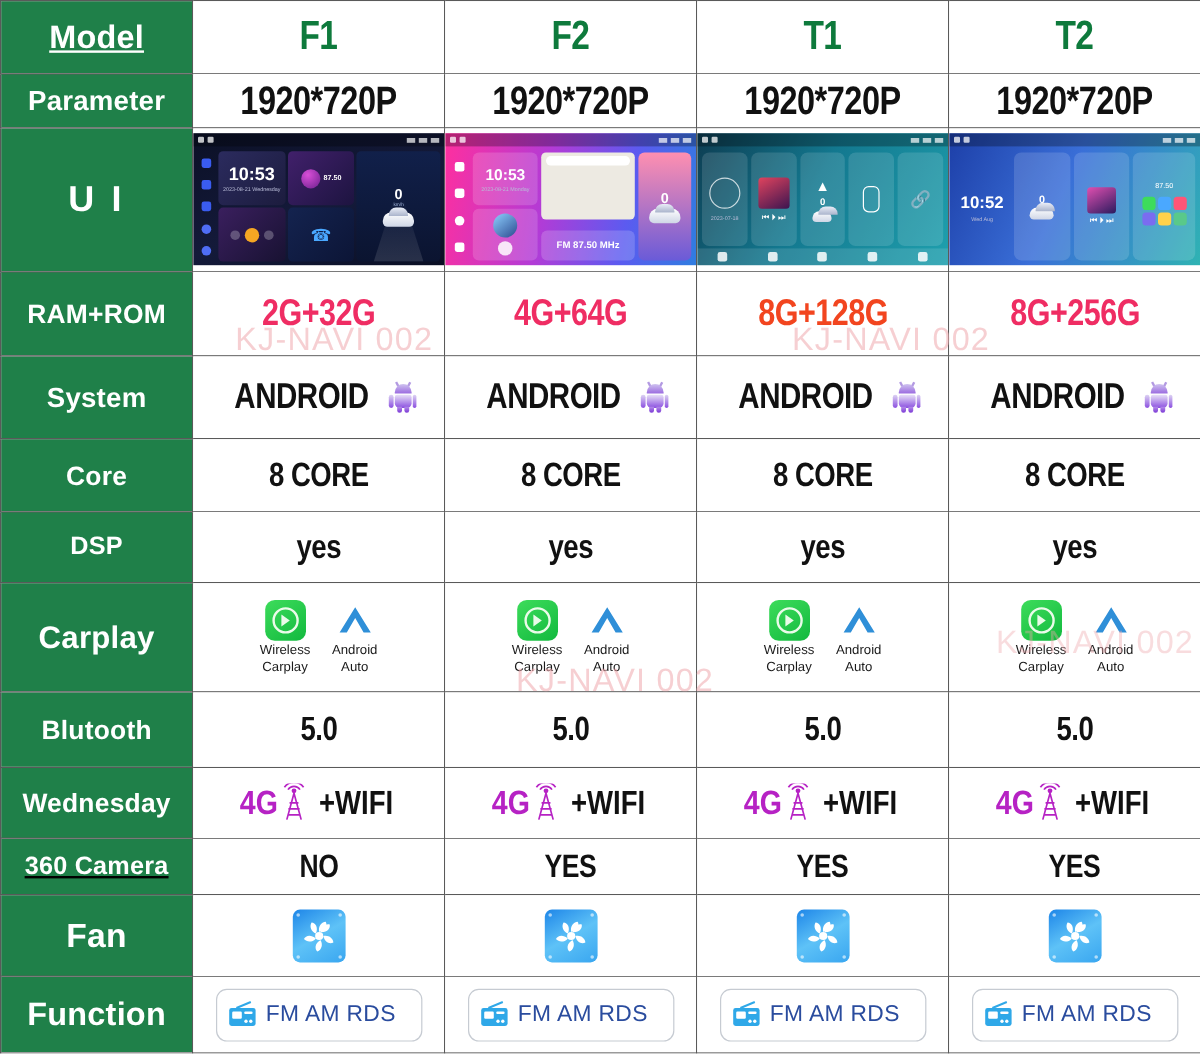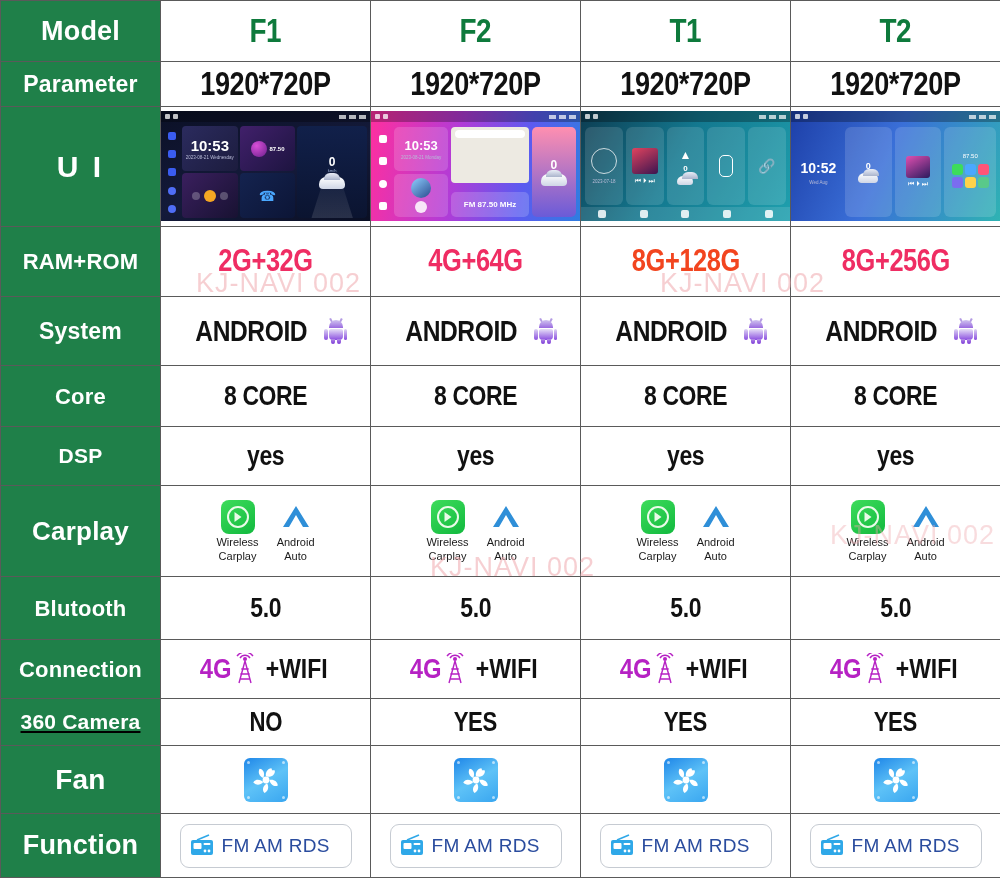--- a/index.html
+++ b/index.html
@@ -26,21 +26,21 @@
     background: #1f8049;
     color: #ffffff;
     text-align: center;
     vertical-align: middle;
     font-weight: 700;
     letter-spacing: .2px;
     border-color: #0d5c33;
     white-space: nowrap;
   }
   td.label .lt { display: block; line-height: 1.05; }
-  .lbl-model     { font-size: 27px; }
+  .lbl-model     { font-size: 27px; text-decoration: underline; }
   .lbl-parameter { font-size: 23px; }
   .lbl-ui        { font-size: 30px; letter-spacing: 3px; }
   .lbl-ramrom    { font-size: 22px; }
   .lbl-system    { font-size: 23px; }
   .lbl-core      { font-size: 22px; }
   .lbl-dsp       { font-size: 21px; }
   .lbl-carplay   { font-size: 26px; }
   .lbl-bluetooth { font-size: 22px; }
   .lbl-connection{ font-size: 22px; }
   .lbl-cam360    { font-size: 21px; }
@@ -701,21 +701,21 @@
         <td class="cell">
           <span class="cond bt-val">5.0</span>
         </td>
         <td class="cell">
           <span class="cond bt-val">5.0</span>
         </td>
       </tr>
 
       <tr class="r-connection">
         <td class="label">
-          <span class="lt lbl-connection">Connection</span>
+          <span class="lt lbl-connection">Wednesday</span>
         </td>
         <td class="cell">
           <span class="conn-wrap">
             <span class="conn-4g">4G</span>
             <span class="tower">
               <svg width="30" height="32" viewBox="0 0 30 32">
                 <path d="M15 8 L9 30 M15 8 L21 30 M11.3 16 H18.7 M10.3 21 H19.7 M9.6 26 H20.4" stroke="#b622c4" stroke-width="1.4" fill="none"></path>
                 <circle cx="15" cy="6" r="2" fill="#b622c4"></circle>
                 <path d="M10 5 A6 6 0 0 1 20 5" stroke="#b622c4" stroke-width="1.4" fill="none"></path>
                 <path d="M7 3 A10 10 0 0 1 23 3" stroke="#b622c4" stroke-width="1.4" fill="none"></path>

